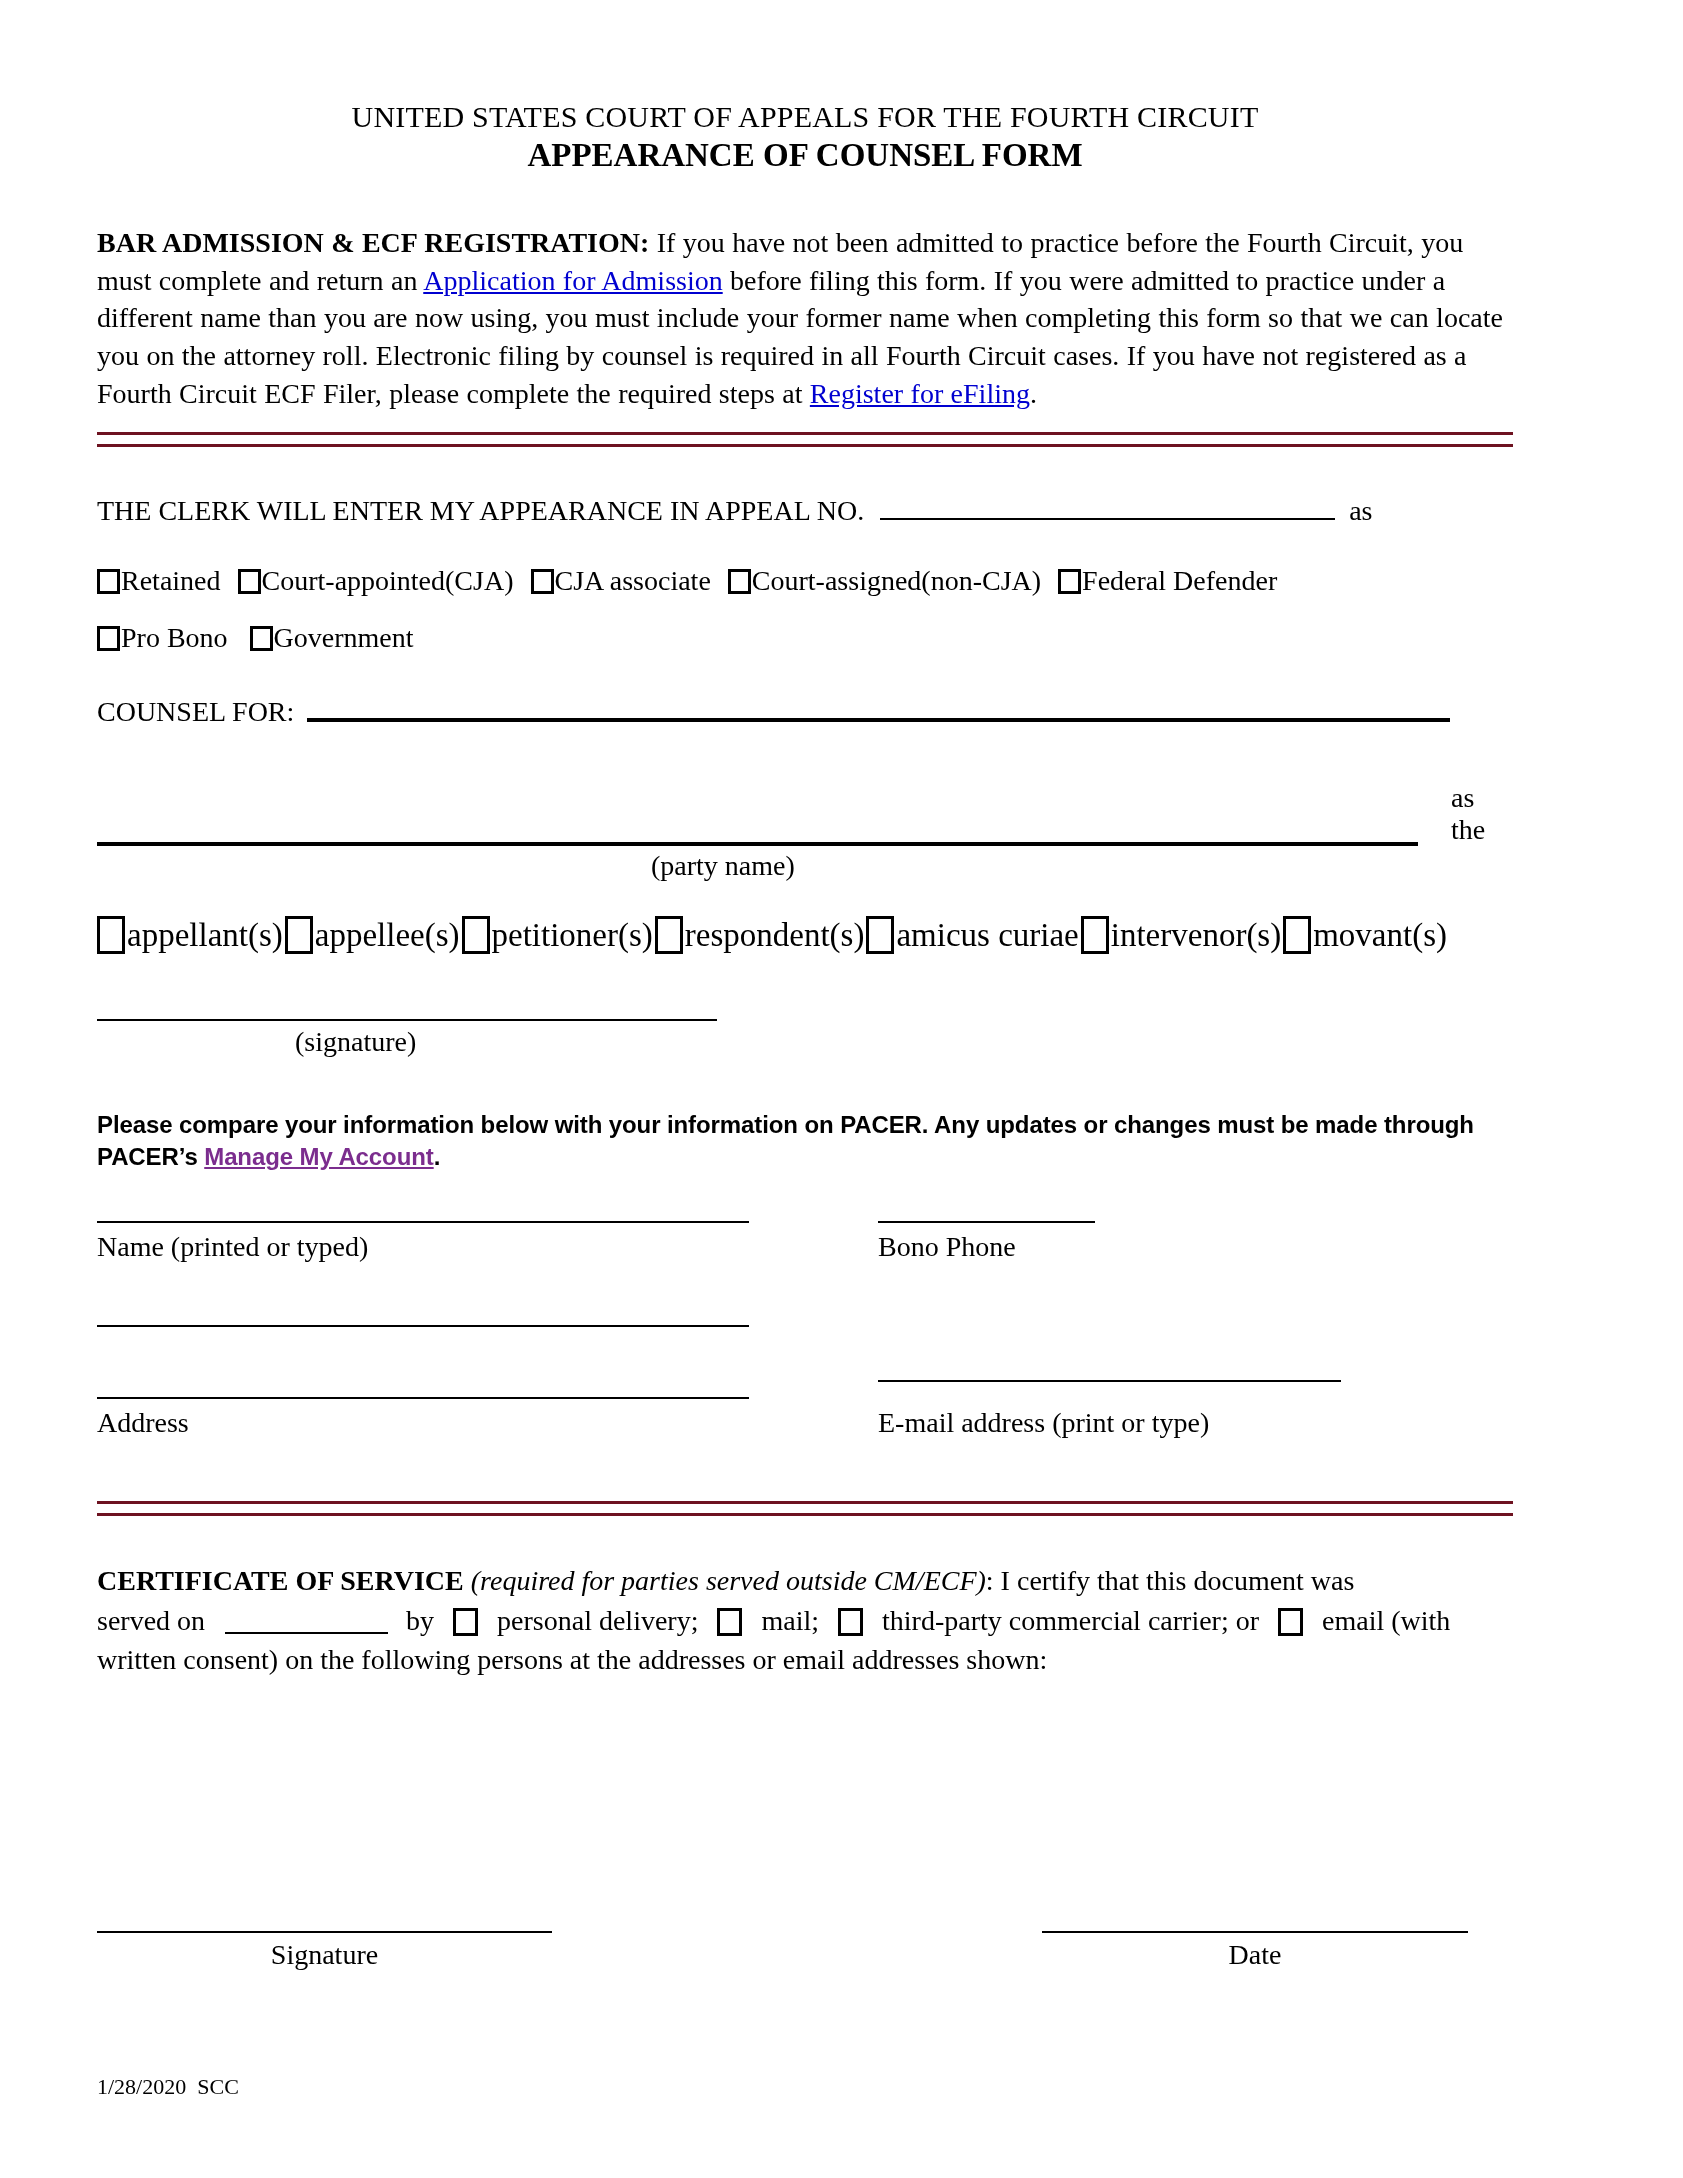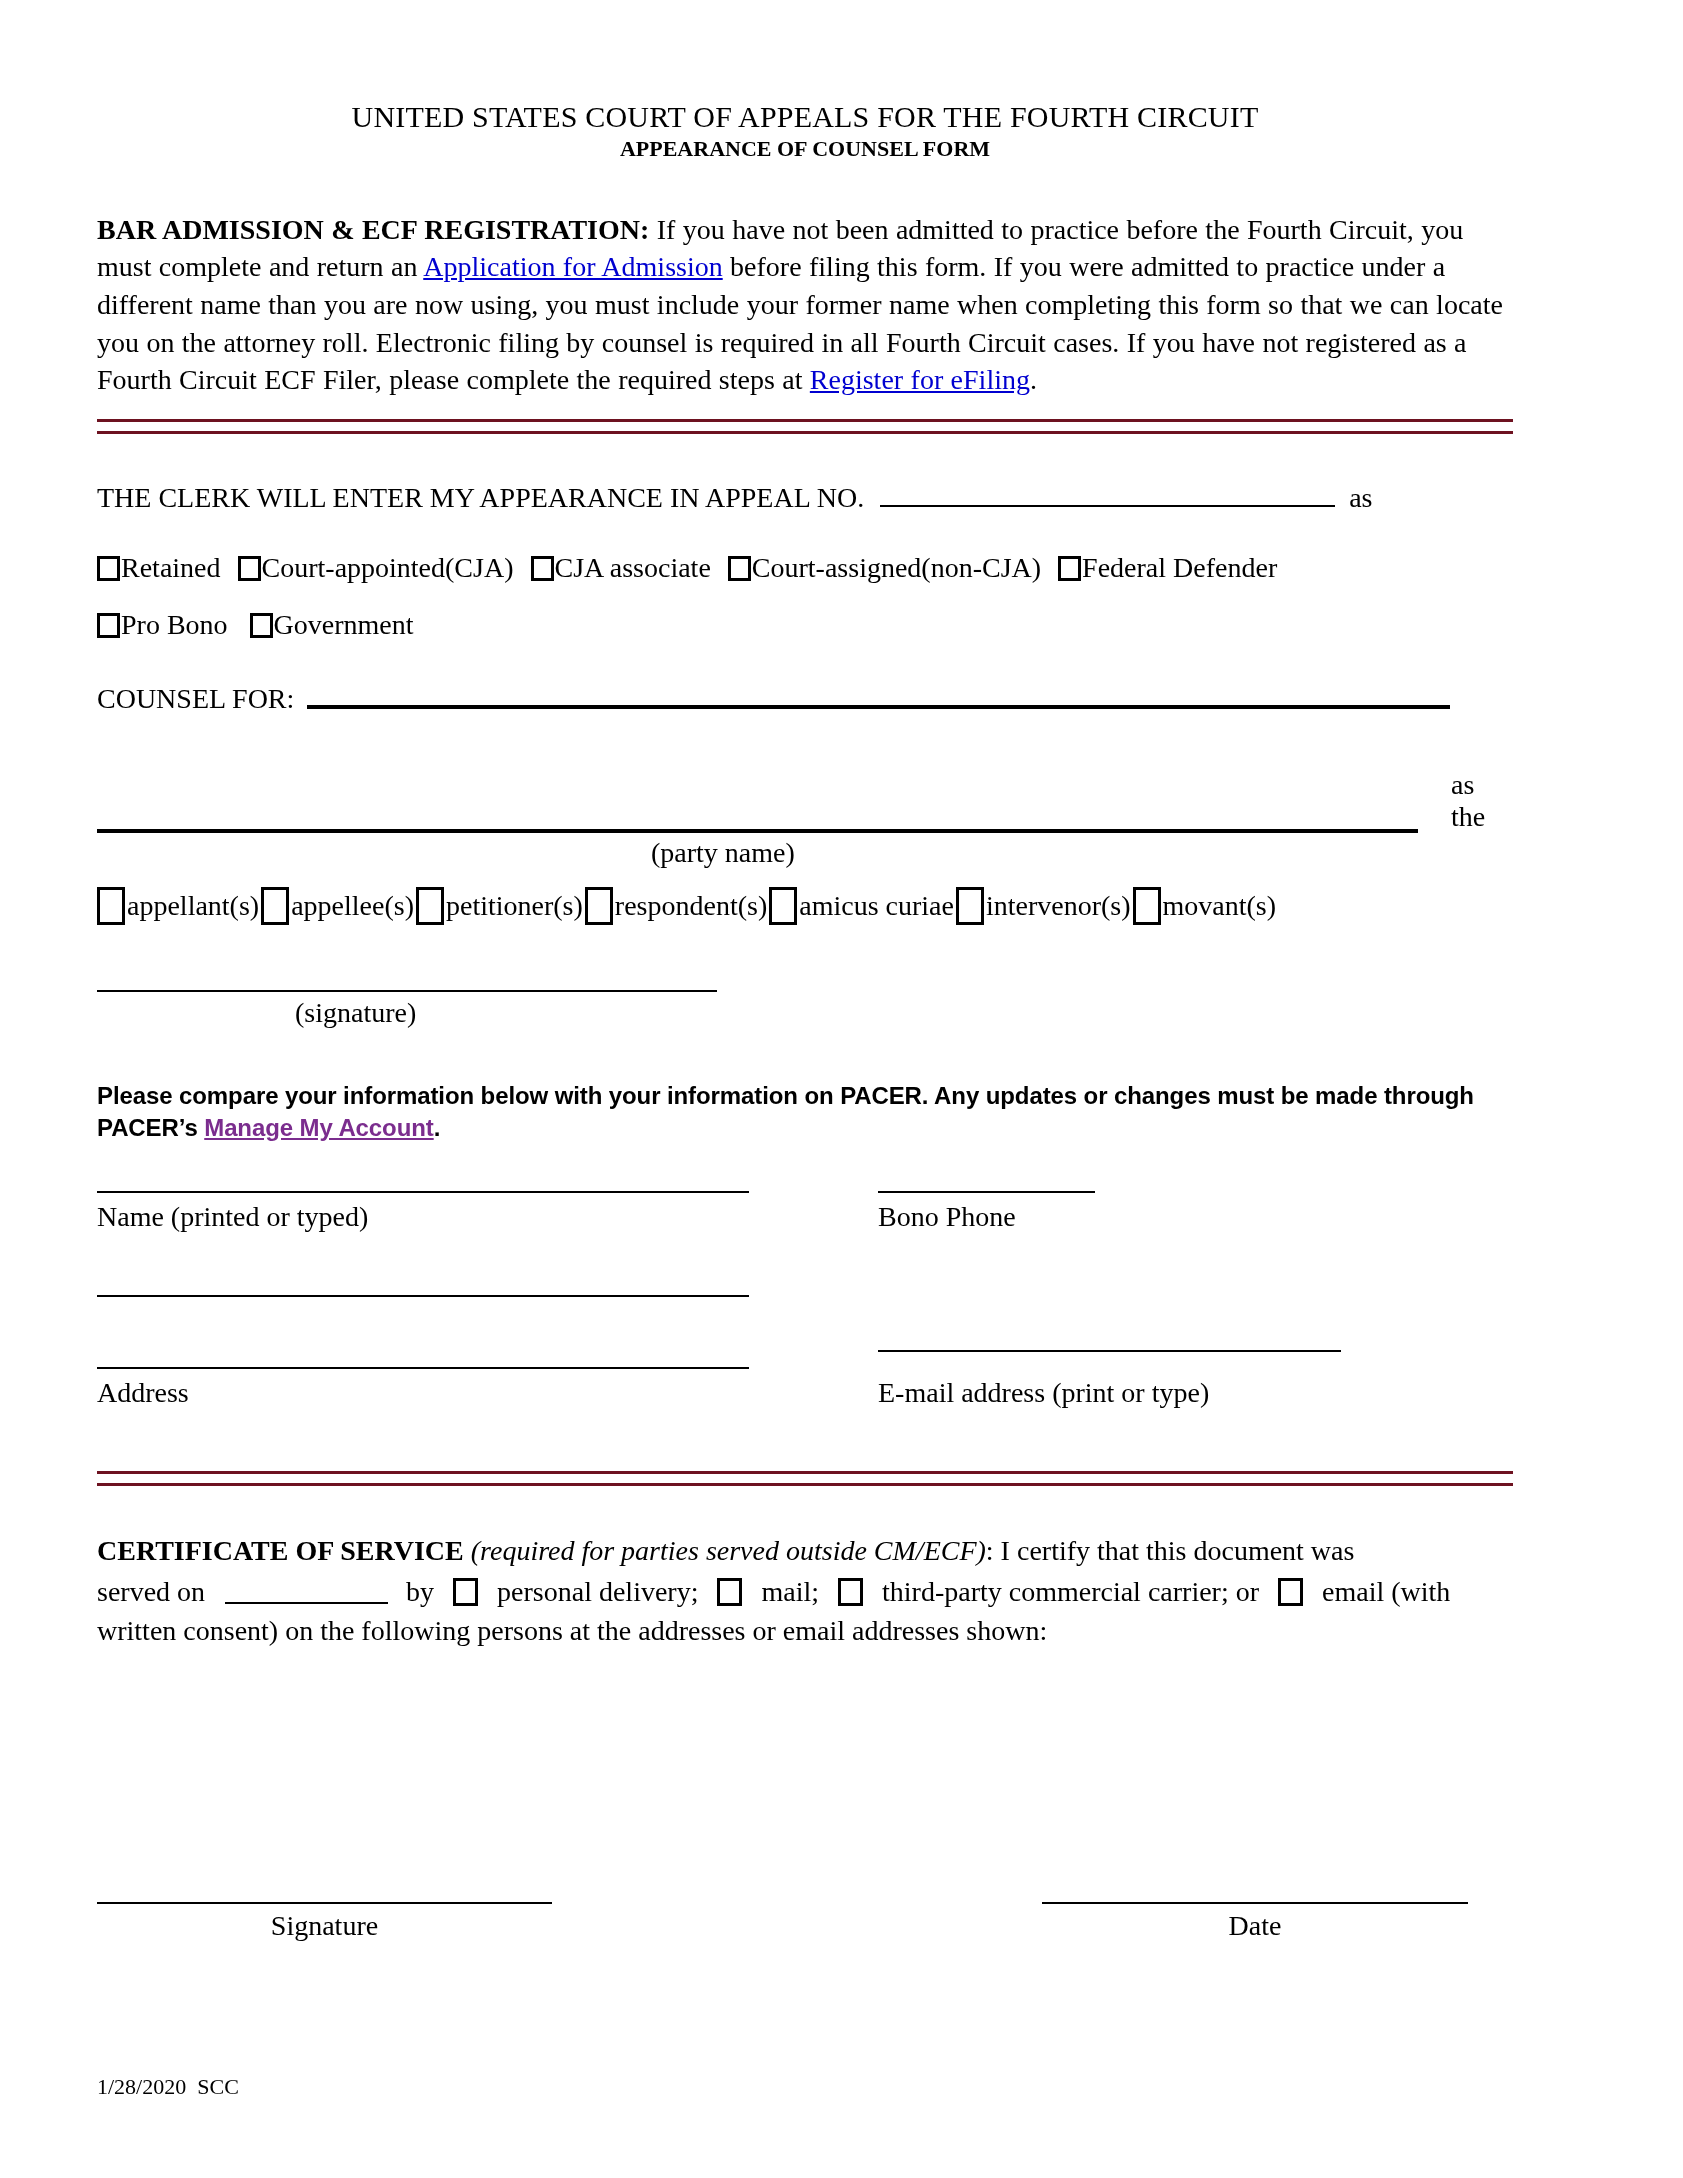--- a/index.html
+++ b/index.html
@@ -33,21 +33,21 @@
   
   .hdr-line1 {
     text-align: center;
     font-size: 30px;
     letter-spacing: 0.2px;
     margin-top: 99px;
     line-height: 1.18;
   }
   .hdr-line2 {
     text-align: center;
-    font-size: 22px;
+    font-size: 33px;
     font-weight: bold;
     line-height: 1.2;
     margin-top: 2px;
   }
 
   
   .intro {
     font-size: 28px;
     line-height: 1.345;
     text-align: left;
@@ -154,22 +154,22 @@
   .party-caption {
     font-size: 28px;
     margin-top: 4px;
     padding-left: 554px;
   }
 
   
   .roles-row {
     display: flex;
     align-items: flex-end;
-    font-size: 28px;
-    margin-top: 18px;
+    font-size: 33px;
+    margin-top: 34px;
     white-space: nowrap;
   }
   .role-item { display: flex; align-items: center; }
   .role-item + .role-item { margin-left: 2px; }
   .role-label { margin-left: 2px; }
 
   
   .sig-block { margin-top: 61px; }
   .sig-line {
     width: 620px;

